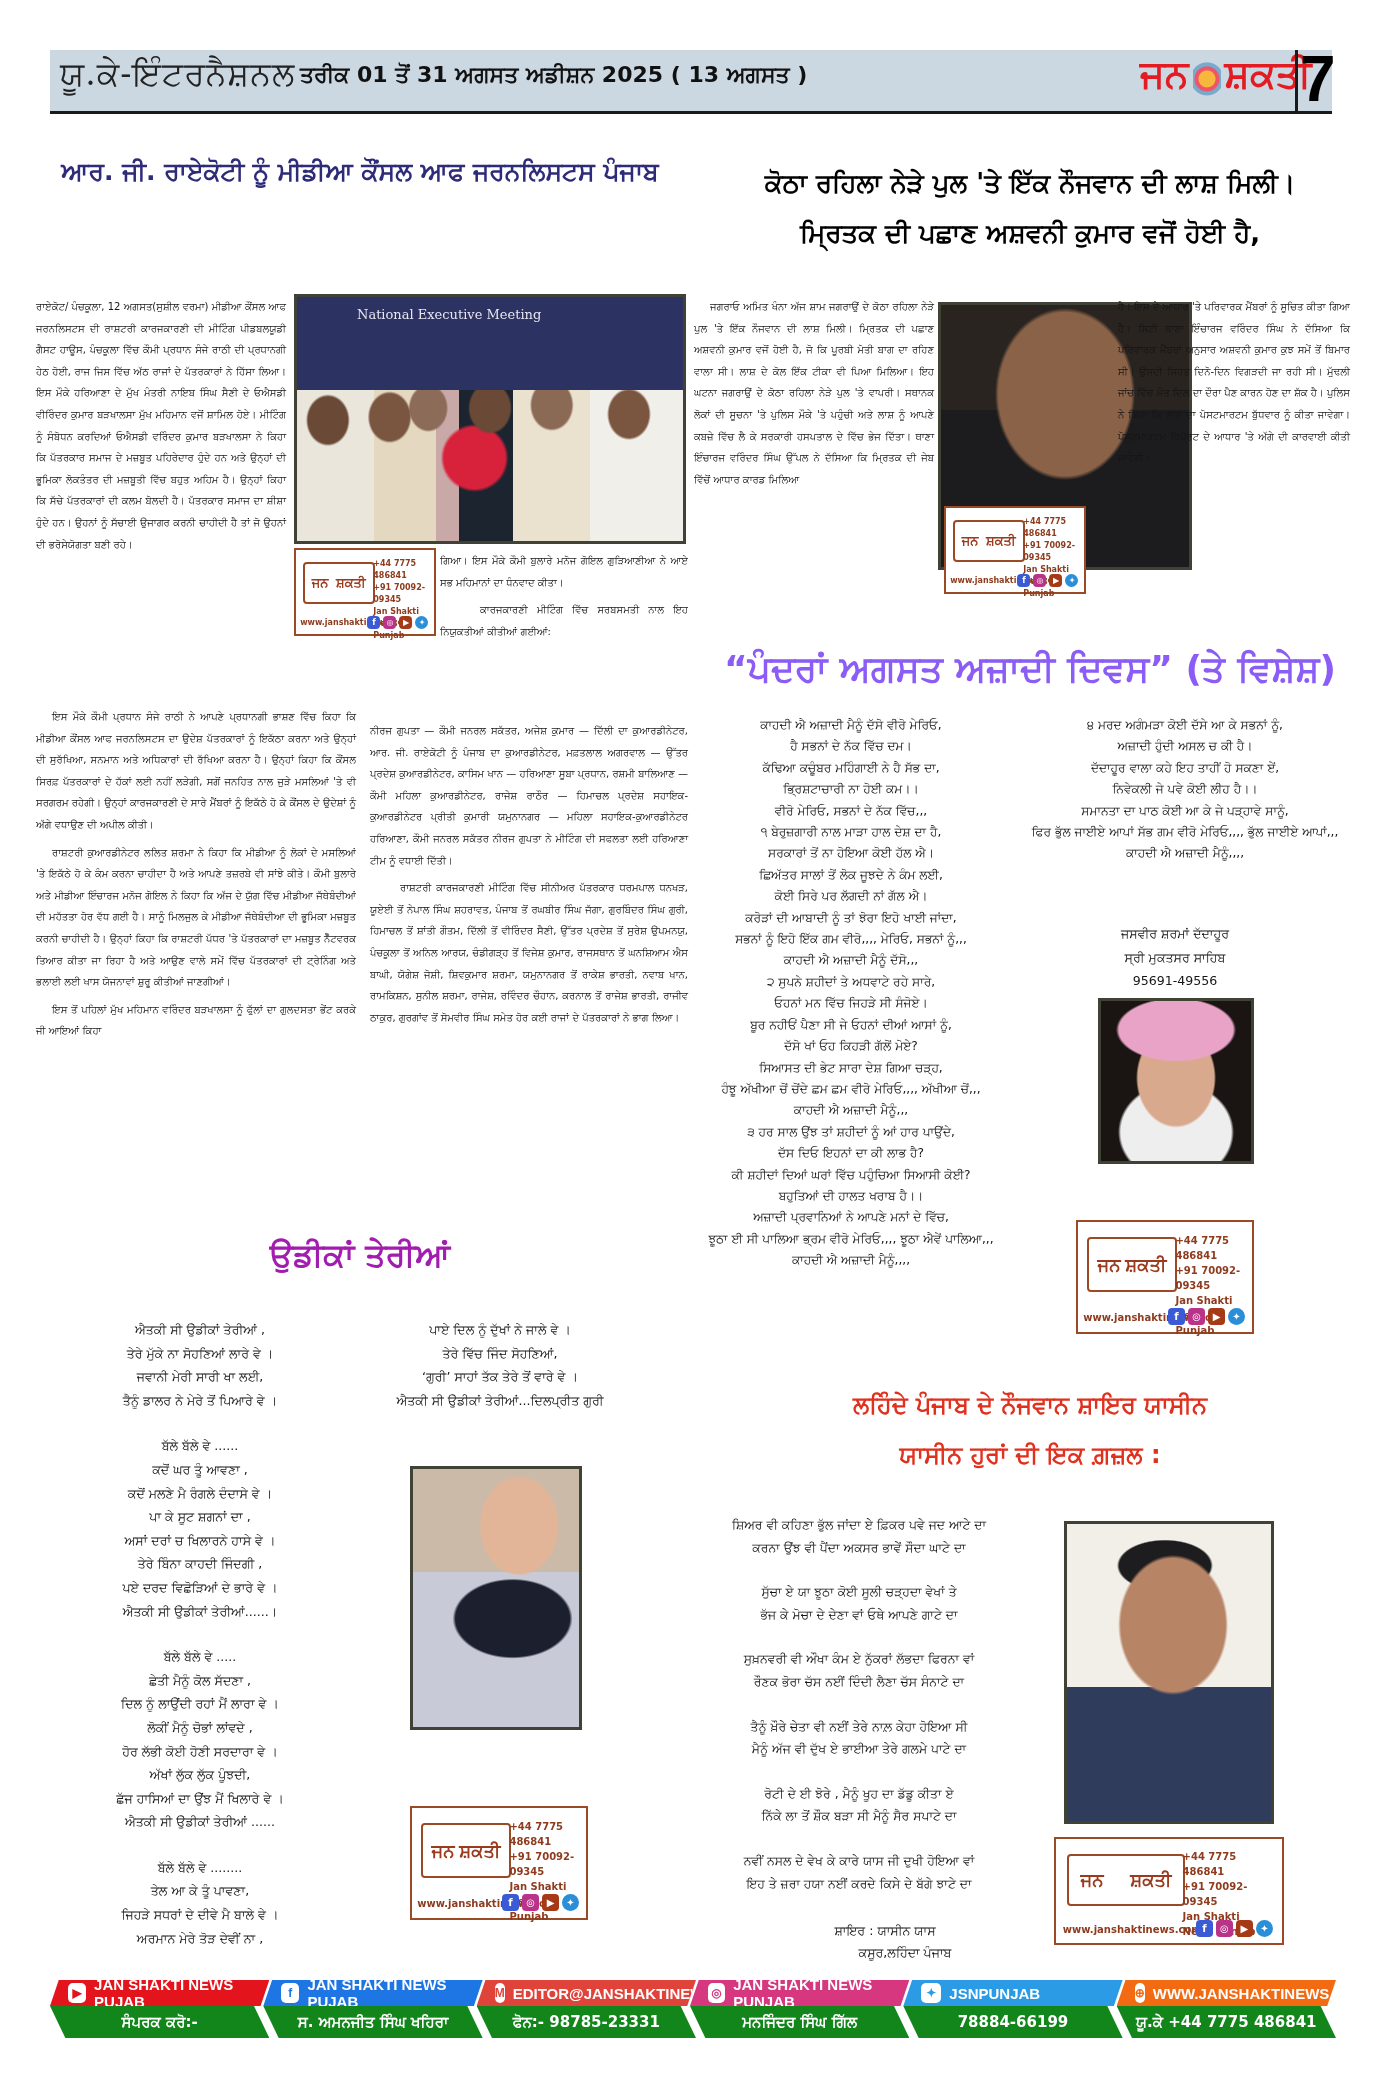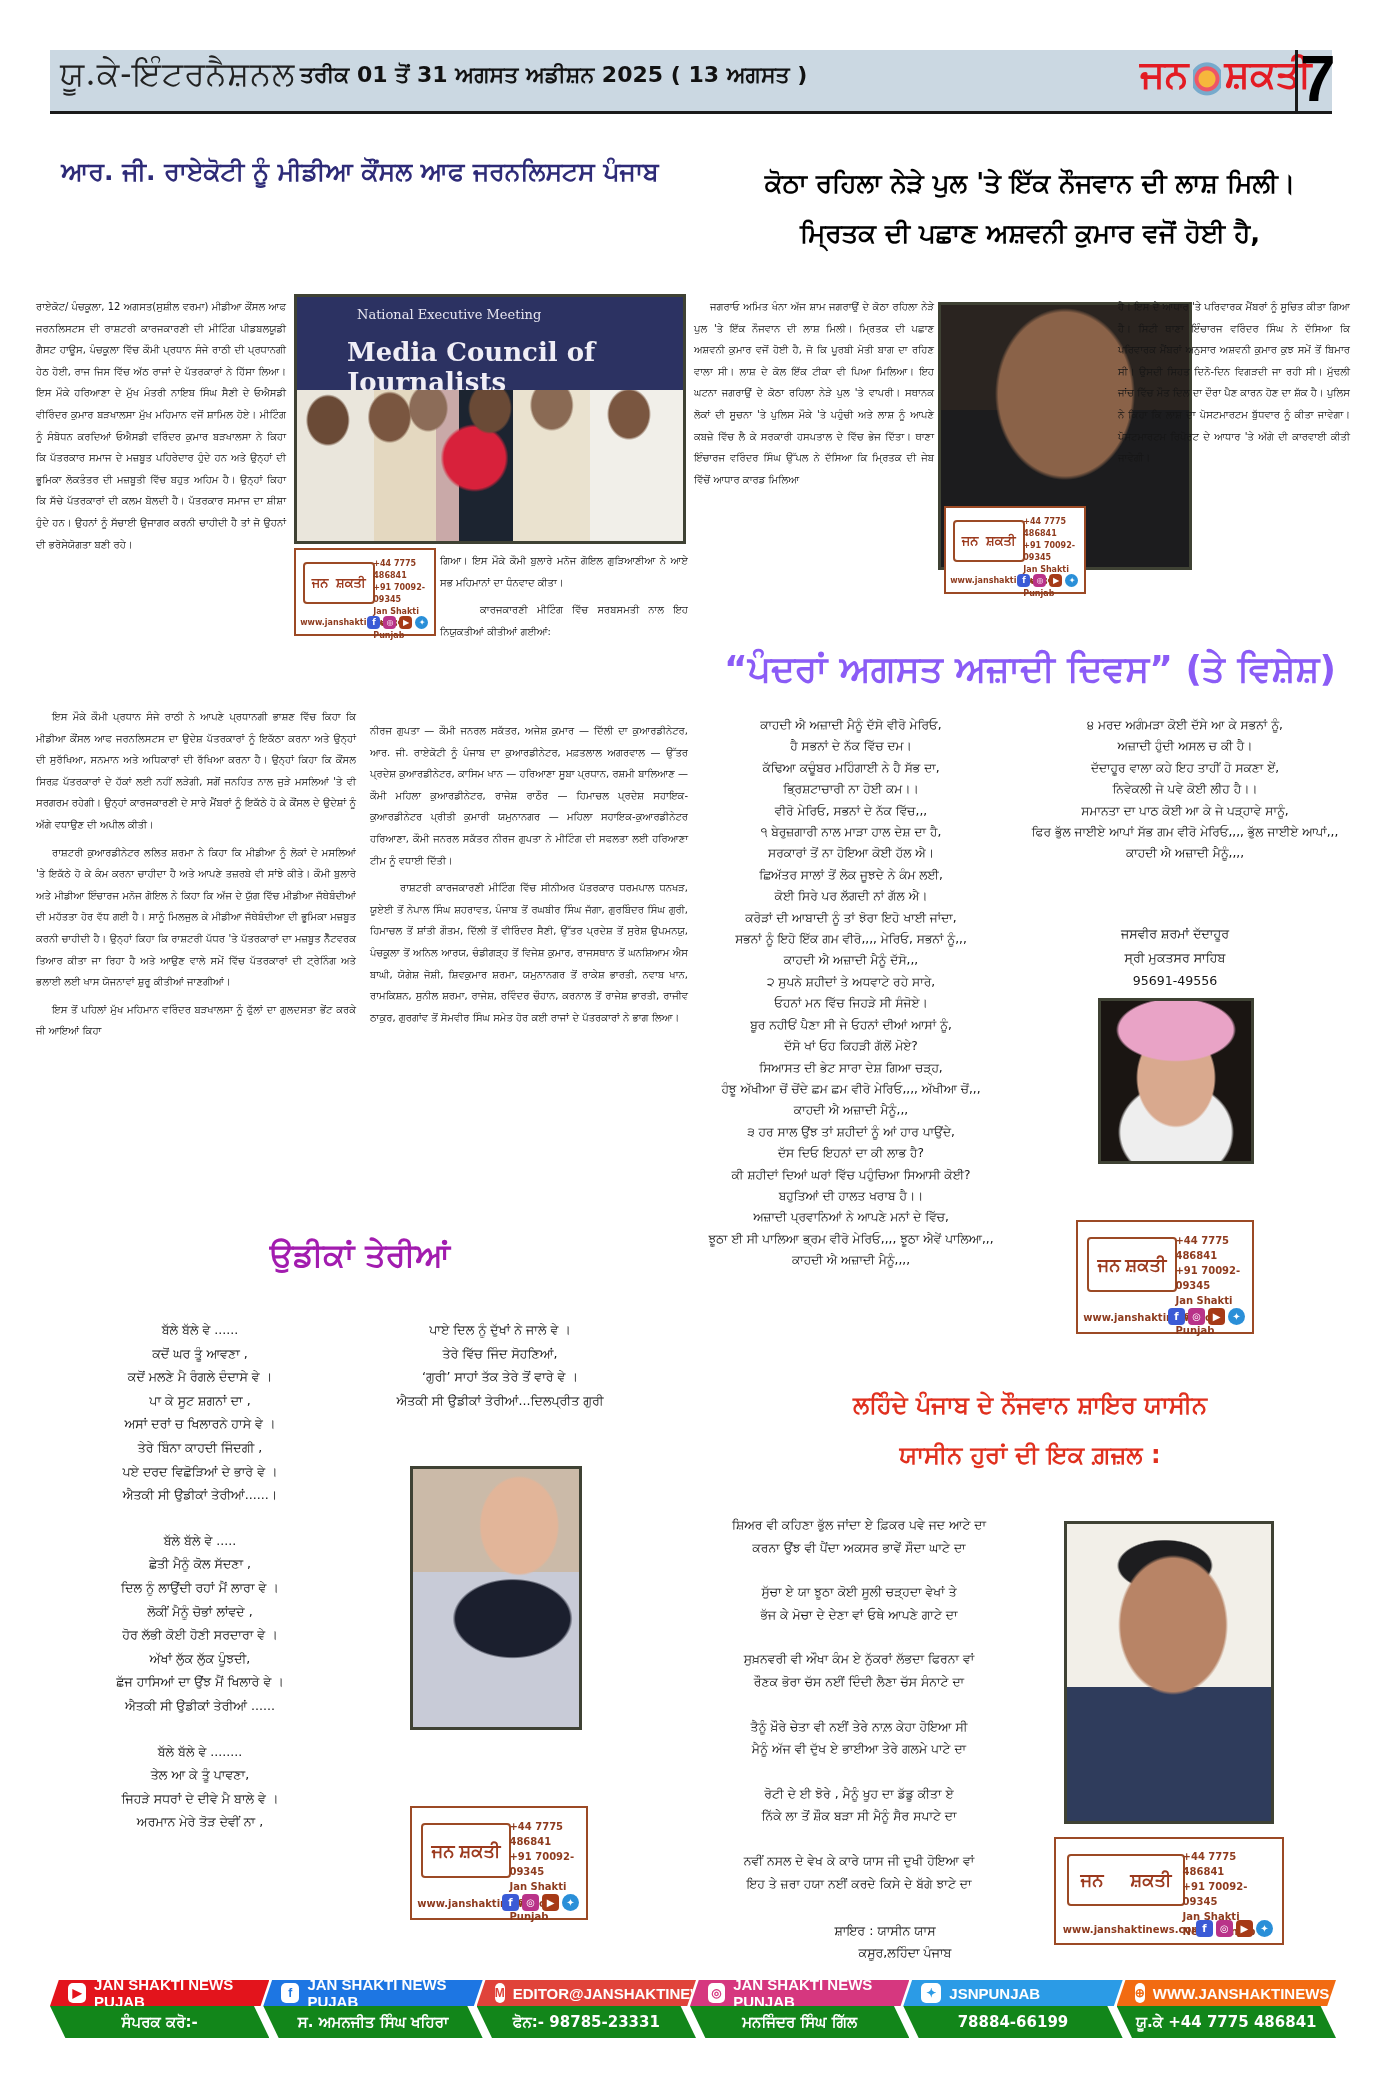--- a/index.html
+++ b/index.html
@@ -114,21 +114,20 @@
   <p style="text-indent:0">ਰਾਏਕੋਟ/ ਪੰਚਕੂਲਾ, 12 ਅਗਸਤ(ਸੁਸ਼ੀਲ ਵਰਮਾ) ਮੀਡੀਆ ਕੌਂਸਲ ਆਫ ਜਰਨਲਿਸਟਸ ਦੀ ਰਾਸ਼ਟਰੀ ਕਾਰਜਕਾਰਣੀ ਦੀ ਮੀਟਿੰਗ ਪੀਡਬਲਯੂਡੀ ਗੈਸਟ ਹਾਊਸ, ਪੰਚਕੂਲਾ ਵਿੱਚ ਕੌਮੀ ਪ੍ਰਧਾਨ ਸੰਜੇ ਰਾਠੀ ਦੀ ਪ੍ਰਧਾਨਗੀ ਹੇਠ ਹੋਈ, ਰਾਜ ਜਿਸ ਵਿੱਚ ਅੱਠ ਰਾਜਾਂ ਦੇ ਪੱਤਰਕਾਰਾਂ ਨੇ ਹਿੱਸਾ ਲਿਆ। ਇਸ ਮੌਕੇ ਹਰਿਆਣਾ ਦੇ ਮੁੱਖ ਮੰਤਰੀ ਨਾਇਬ ਸਿੰਘ ਸੈਣੀ ਦੇ ਓਐਸਡੀ ਵੀਰਿੰਦਰ ਕੁਮਾਰ ਬੜਖਾਲਸਾ ਮੁੱਖ ਮਹਿਮਾਨ ਵਜੋਂ ਸ਼ਾਮਿਲ ਹੋਏ। ਮੀਟਿੰਗ ਨੂੰ ਸੰਬੋਧਨ ਕਰਦਿਆਂ ਓਐਸਡੀ ਵਰਿੰਦਰ ਕੁਮਾਰ ਬੜਖਾਲਸਾ ਨੇ ਕਿਹਾ ਕਿ ਪੱਤਰਕਾਰ ਸਮਾਜ ਦੇ ਮਜ਼ਬੂਤ ਪਹਿਰੇਦਾਰ ਹੁੰਦੇ ਹਨ ਅਤੇ ਉਨ੍ਹਾਂ ਦੀ ਭੂਮਿਕਾ ਲੋਕਤੰਤਰ ਦੀ ਮਜ਼ਬੂਤੀ ਵਿੱਚ ਬਹੁਤ ਅਹਿਮ ਹੈ। ਉਨ੍ਹਾਂ ਕਿਹਾ ਕਿ ਸੱਚੇ ਪੱਤਰਕਾਰਾਂ ਦੀ ਕਲਮ ਬੋਲਦੀ ਹੈ। ਪੱਤਰਕਾਰ ਸਮਾਜ ਦਾ ਸ਼ੀਸ਼ਾ ਹੁੰਦੇ ਹਨ। ਉਹਨਾਂ ਨੂੰ ਸੱਚਾਈ ਉਜਾਗਰ ਕਰਨੀ ਚਾਹੀਦੀ ਹੈ ਤਾਂ ਜੋ ਉਹਨਾਂ ਦੀ ਭਰੋਸੇਯੋਗਤਾ ਬਣੀ ਰਹੇ।</p>
 </div>
 <div class="abs body-text" style="left:36px; top:706px; width:320px;">
   <p>ਇਸ ਮੌਕੇ ਕੌਮੀ ਪ੍ਰਧਾਨ ਸੰਜੇ ਰਾਠੀ ਨੇ ਆਪਣੇ ਪ੍ਰਧਾਨਗੀ ਭਾਸ਼ਣ ਵਿੱਚ ਕਿਹਾ ਕਿ ਮੀਡੀਆ ਕੌਂਸਲ ਆਫ ਜਰਨਲਿਸਟਸ ਦਾ ਉਦੇਸ਼ ਪੱਤਰਕਾਰਾਂ ਨੂੰ ਇਕੱਠਾ ਕਰਨਾ ਅਤੇ ਉਨ੍ਹਾਂ ਦੀ ਸੁਰੱਖਿਆ, ਸਨਮਾਨ ਅਤੇ ਅਧਿਕਾਰਾਂ ਦੀ ਰੱਖਿਆ ਕਰਨਾ ਹੈ। ਉਨ੍ਹਾਂ ਕਿਹਾ ਕਿ ਕੌਂਸਲ ਸਿਰਫ਼ ਪੱਤਰਕਾਰਾਂ ਦੇ ਹੱਕਾਂ ਲਈ ਨਹੀਂ ਲੜੇਗੀ, ਸਗੋਂ ਜਨਹਿਤ ਨਾਲ ਜੁੜੇ ਮਸਲਿਆਂ 'ਤੇ ਵੀ ਸਰਗਰਮ ਰਹੇਗੀ। ਉਨ੍ਹਾਂ ਕਾਰਜਕਾਰਣੀ ਦੇ ਸਾਰੇ ਮੈਂਬਰਾਂ ਨੂੰ ਇਕੱਠੇ ਹੋ ਕੇ ਕੌਂਸਲ ਦੇ ਉਦੇਸ਼ਾਂ ਨੂੰ ਅੱਗੇ ਵਧਾਉਣ ਦੀ ਅਪੀਲ ਕੀਤੀ।</p>
   <p>ਰਾਸ਼ਟਰੀ ਕੁਆਰਡੀਨੇਟਰ ਲਲਿਤ ਸ਼ਰਮਾ ਨੇ ਕਿਹਾ ਕਿ ਮੀਡੀਆ ਨੂੰ ਲੋਕਾਂ ਦੇ ਮਸਲਿਆਂ 'ਤੇ ਇਕੱਠੇ ਹੋ ਕੇ ਕੰਮ ਕਰਨਾ ਚਾਹੀਦਾ ਹੈ ਅਤੇ ਆਪਣੇ ਤਜ਼ਰਬੇ ਵੀ ਸਾਂਝੇ ਕੀਤੇ। ਕੌਮੀ ਬੁਲਾਰੇ ਅਤੇ ਮੀਡੀਆ ਇੰਚਾਰਜ ਮਨੋਜ ਗੋਇਲ ਨੇ ਕਿਹਾ ਕਿ ਅੱਜ ਦੇ ਯੁੱਗ ਵਿੱਚ ਮੀਡੀਆ ਜੱਥੇਬੰਦੀਆਂ ਦੀ ਮਹੱਤਤਾ ਹੋਰ ਵੱਧ ਗਈ ਹੈ। ਸਾਨੂੰ ਮਿਲਜੁਲ ਕੇ ਮੀਡੀਆ ਜੱਥੇਬੰਦੀਆ ਦੀ ਭੂਮਿਕਾ ਮਜ਼ਬੂਤ ਕਰਨੀ ਚਾਹੀਦੀ ਹੈ। ਉਨ੍ਹਾਂ ਕਿਹਾ ਕਿ ਰਾਸ਼ਟਰੀ ਪੱਧਰ 'ਤੇ ਪੱਤਰਕਾਰਾਂ ਦਾ ਮਜ਼ਬੂਤ ਨੈੱਟਵਰਕ ਤਿਆਰ ਕੀਤਾ ਜਾ ਰਿਹਾ ਹੈ ਅਤੇ ਆਉਣ ਵਾਲੇ ਸਮੇਂ ਵਿੱਚ ਪੱਤਰਕਾਰਾਂ ਦੀ ਟ੍ਰੇਨਿੰਗ ਅਤੇ ਭਲਾਈ ਲਈ ਖਾਸ ਯੋਜਨਾਵਾਂ ਸ਼ੁਰੂ ਕੀਤੀਆਂ ਜਾਣਗੀਆਂ।</p>
   <p>ਇਸ ਤੋਂ ਪਹਿਲਾਂ ਮੁੱਖ ਮਹਿਮਾਨ ਵਰਿੰਦਰ ਬੜਖਾਲਸਾ ਨੂੰ ਫੁੱਲਾਂ ਦਾ ਗੁਲਦਸਤਾ ਭੇਂਟ ਕਰਕੇ ਜੀ ਆਇਆਂ ਕਿਹਾ</p>
 </div>
 
 <div class="abs photo photo-meeting">
   <div class="banner-text">National Executive Meeting</div>
-  <div class="banner-title">Media Council of Journalists</div>
   <div class="people"></div>
 </div>
 
 <div class="abs ad ad-s" style="left:294px; top:548px;">
   <div class="ad-logo">
       <span>ਜਨ</span>
       <span>ਸ਼ਕਤੀ</span>
     </div>
   <div class="ad-phones">
       <div>+44 7775 486841</div>
@@ -242,20 +241,26 @@
       <span class="ic-fb">f</span>
       <span class="ic-ig">◎</span>
       <span class="ic-yt">▶</span>
       <span class="ic-tw">✦</span>
     </div>
 </div>
 
 <div class="abs section-title" style="left:200px; top:1236px; width:320px; font-size:32px; color:#a21caf;">ਉਡੀਕਾਂ ਤੇਰੀਆਂ</div>
 <div class="abs poem" style="left:40px; top:1318px; width:320px;" id="udeekan-left">
     <div class="stanza">
+      <div>ਐਤਕੀ ਸੀ ਉਡੀਕਾਂ ਤੇਰੀਆਂ ,</div>
+      <div>ਤੇਰੇ ਮੁੱਕੇ ਨਾ ਸੋਹਣਿਆਂ ਲਾਰੇ ਵੇ ।</div>
+      <div>ਜਵਾਨੀ ਮੇਰੀ ਸਾਰੀ ਖਾ ਲਈ,</div>
+      <div>ਤੈਨੂੰ ਡਾਲਰ ਨੇ ਮੇਰੇ ਤੋਂ ਪਿਆਰੇ ਵੇ ।</div>
+    </div>
+    <div class="stanza">
       <div>ਬੱਲੇ ਬੱਲੇ ਵੇ ......</div>
       <div>ਕਦੋਂ ਘਰ ਤੂੰ ਆਵਣਾ ,</div>
       <div>ਕਦੋਂ ਮਲਣੇ ਮੈ ਰੰਗਲੇ ਦੰਦਾਸੇ ਵੇ ।</div>
       <div>ਪਾ ਕੇ ਸੂਟ ਸ਼ਗਨਾਂ ਦਾ ,</div>
       <div>ਅਸਾਂ ਦਰਾਂ ਚ ਖਿਲਾਰਨੇ ਹਾਸੇ ਵੇ ।</div>
       <div>ਤੇਰੇ ਬਿੰਨਾ ਕਾਹਦੀ ਜਿੰਦਗੀ ,</div>
       <div>ਪਏ ਦਰਦ ਵਿਛੋੜਿਆਂ ਦੇ ਭਾਰੇ ਵੇ ।</div>
       <div>ਐਤਕੀ ਸੀ ਉਡੀਕਾਂ ਤੇਰੀਆਂ......।</div>
     </div>
     <div class="stanza">

